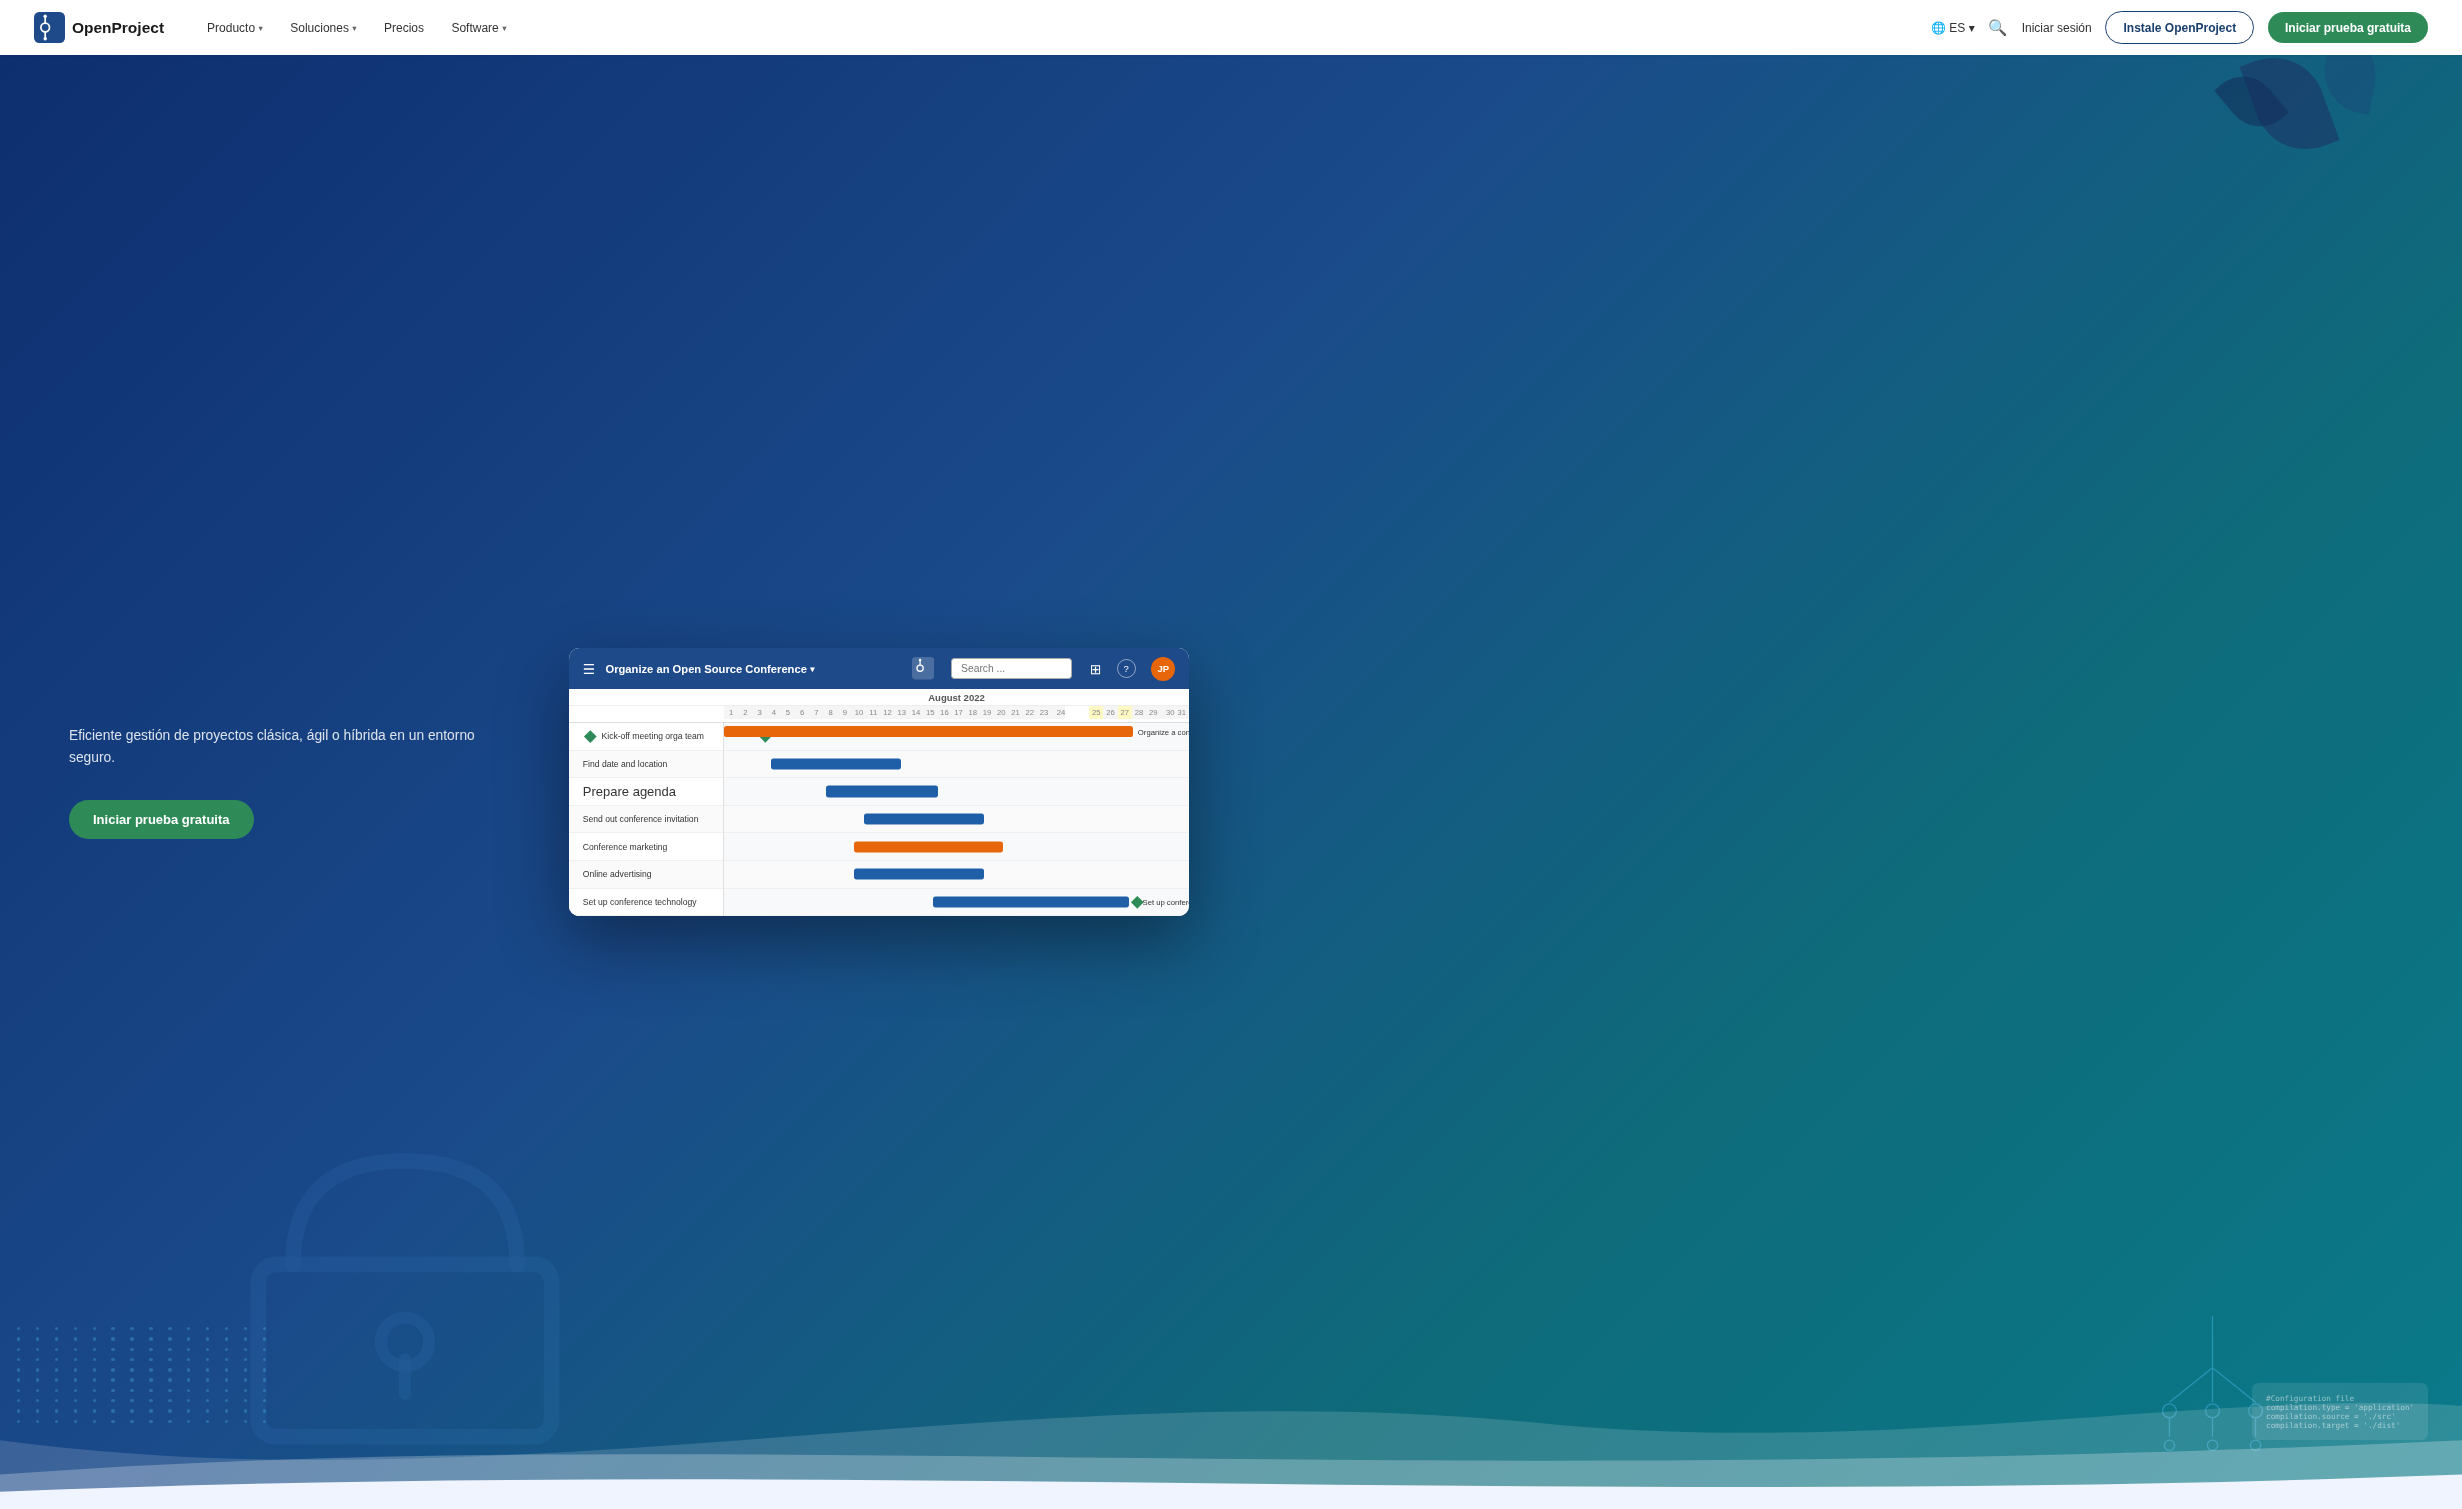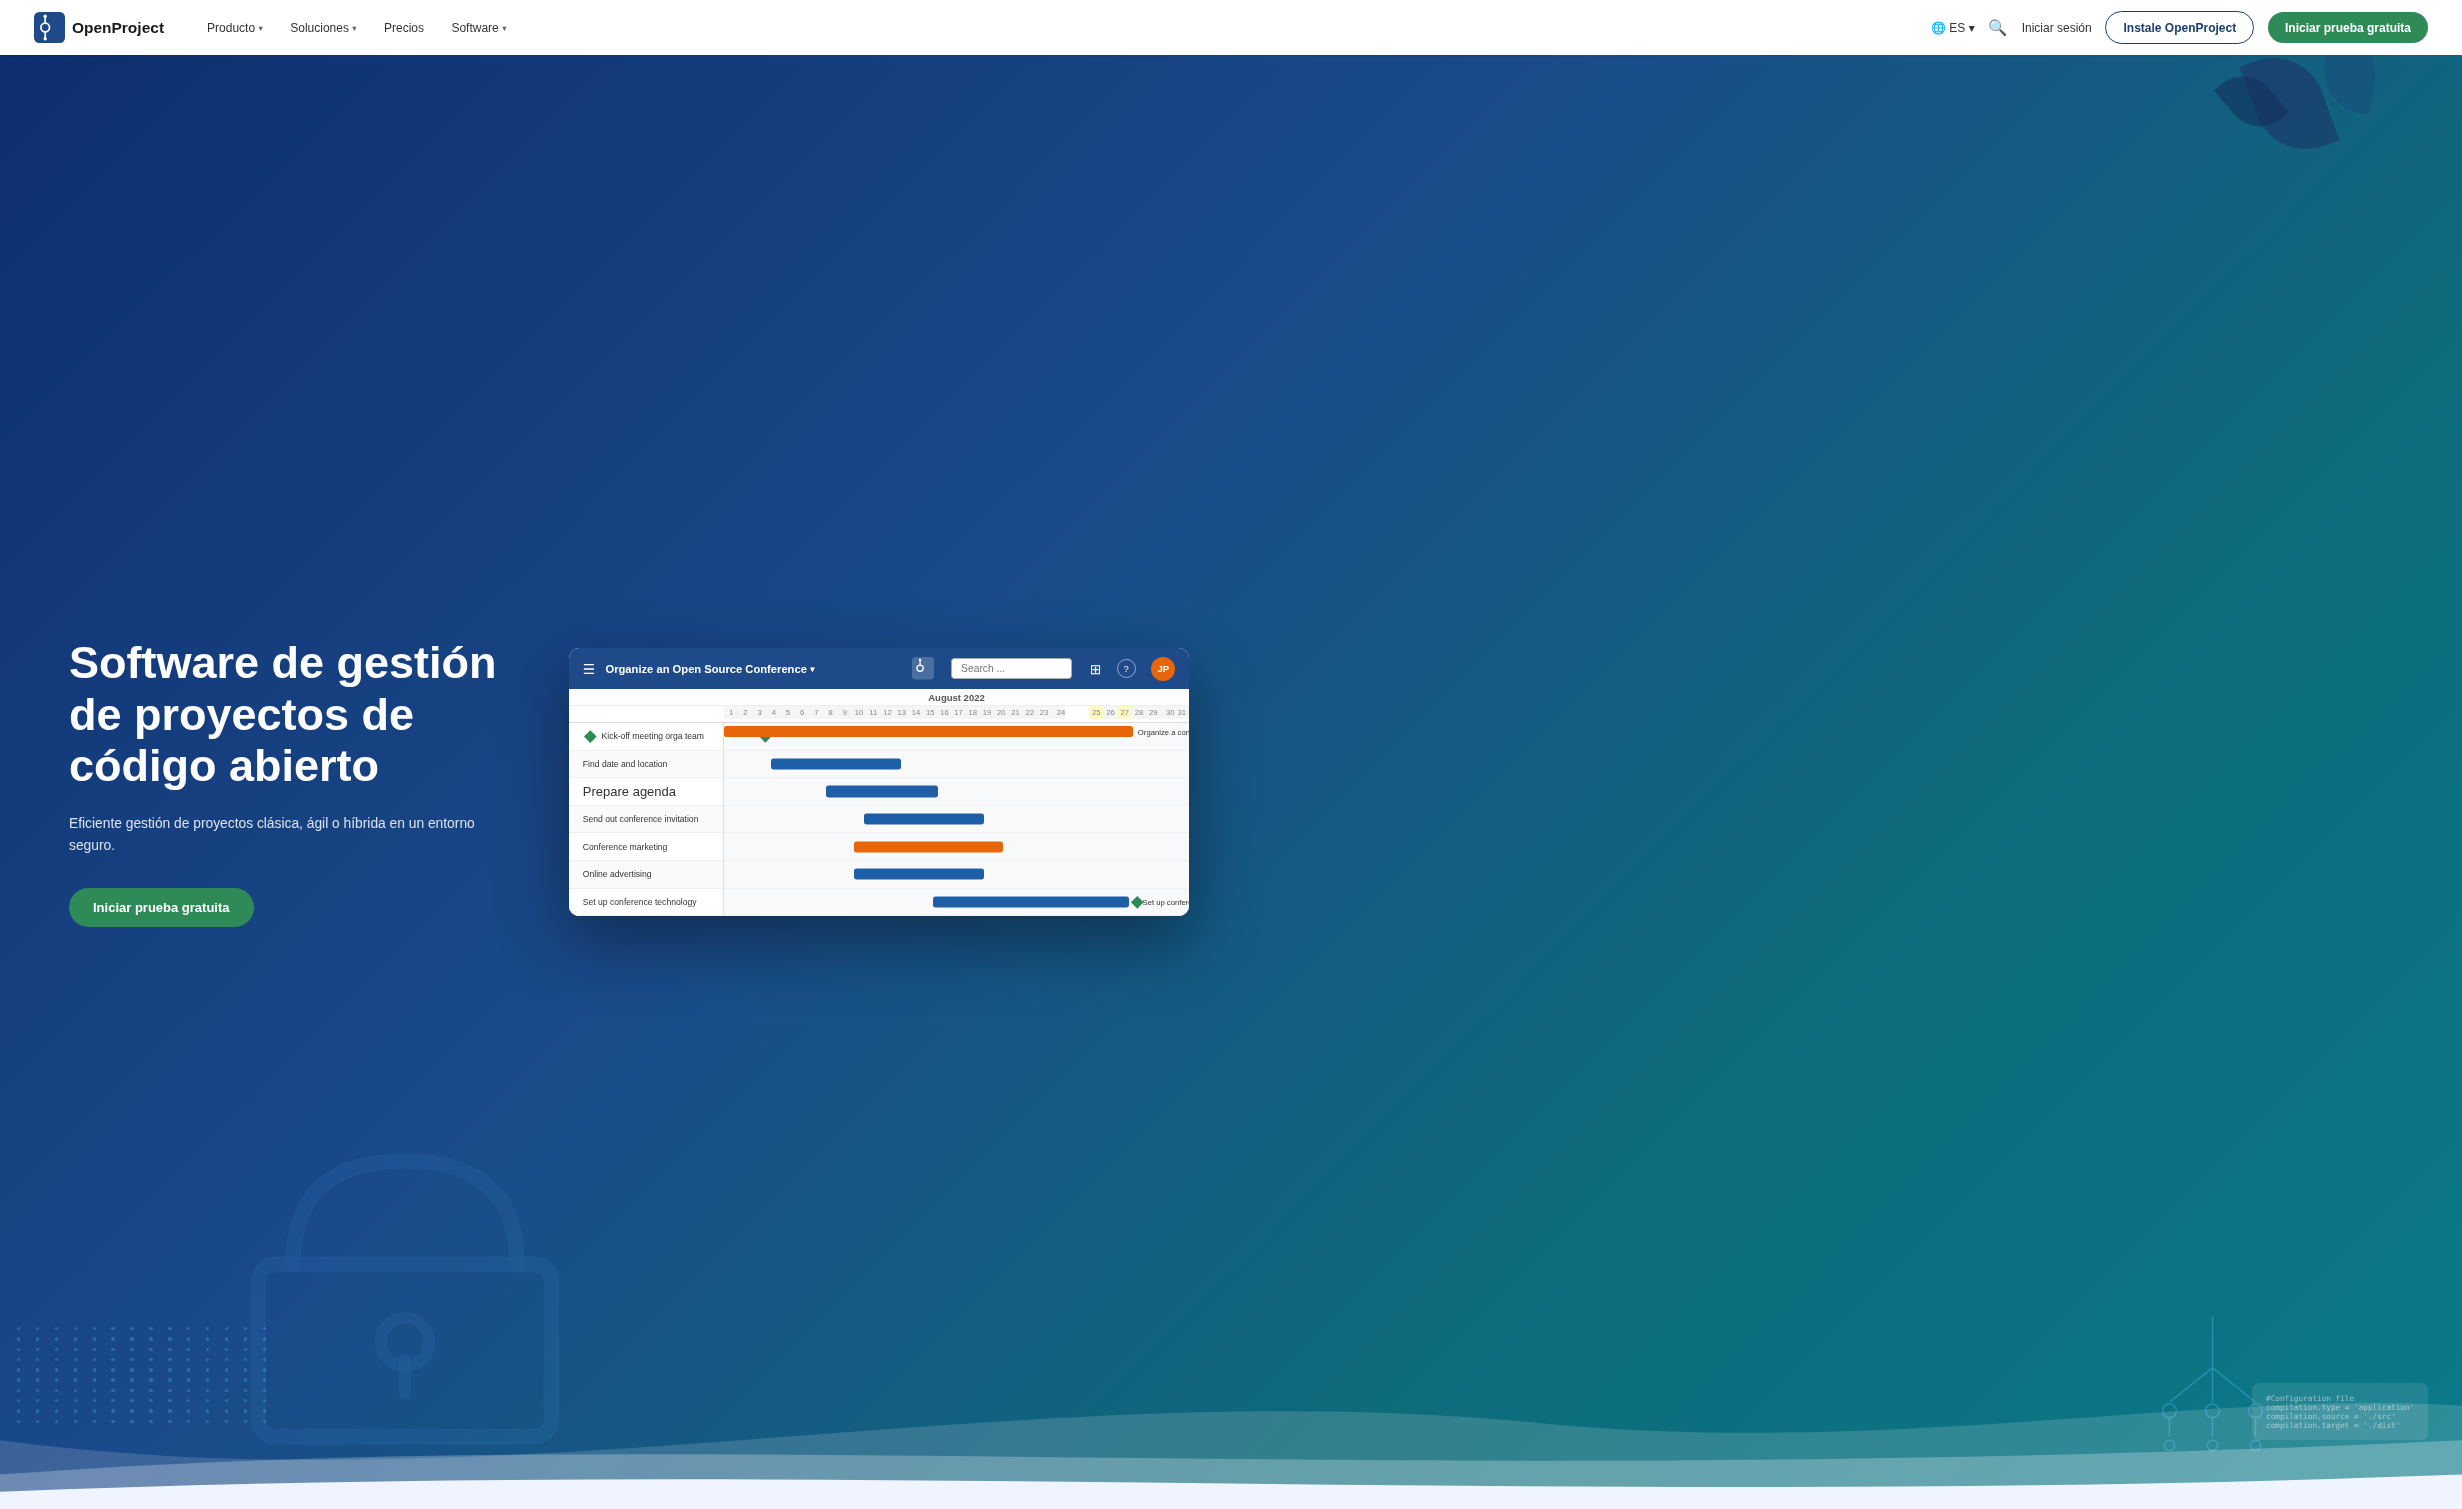--- a/index.html
+++ b/index.html
@@ -421,21 +421,20 @@
     <svg viewBox="0 0 1440 200" preserveAspectRatio="none">
       <path d="M0,120 C300,200 600,40 900,100 C1100,140 1300,60 1440,80 L1440,200 L0,200 Z" fill="rgba(255,255,255,0.15)"></path>
       <path d="M0,160 C400,100 800,180 1440,120 L1440,200 L0,200 Z" fill="rgba(255,255,255,0.25)"></path>
       <path d="M0,180 C500,140 900,200 1440,160 L1440,200 L0,200 Z" fill="#f0f4ff"></path>
     </svg>
   </div>
 
   <div class="hero-content">
 
     <div class="hero-text">
-      <h1 class="hero-title">Software de gestión de proyectos de código abierto</h1>
       <p class="hero-subtitle">Eficiente gestión de proyectos clásica, ágil o híbrida en un entorno seguro.</p>
       <button class="btn-trial-hero">Iniciar prueba gratuita</button>
     </div>
 
     <div class="hero-app">
       <div class="app-window">
 
         <div class="app-topbar">
           <span class="app-topbar-menu">☰</span>
           <span class="app-project-name">

